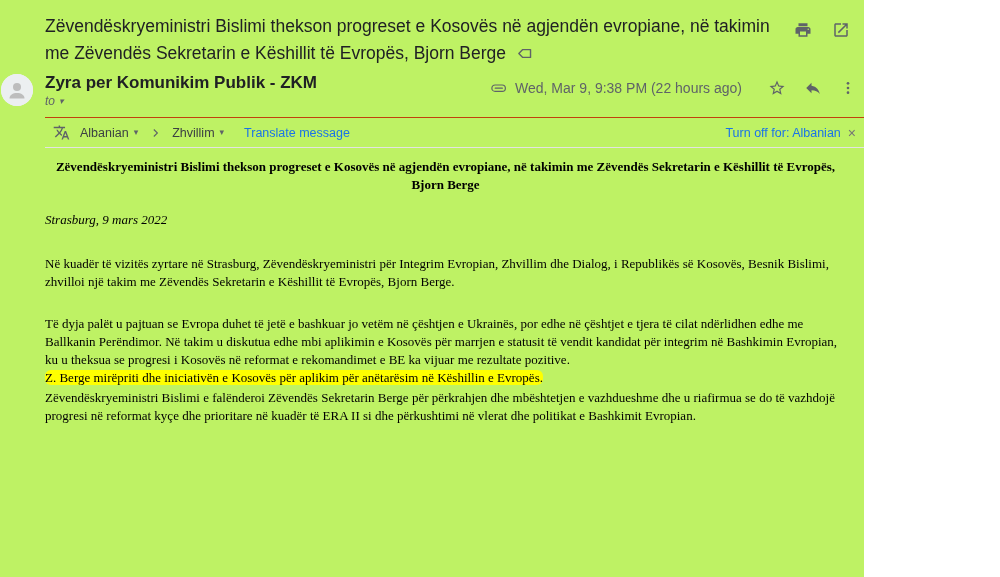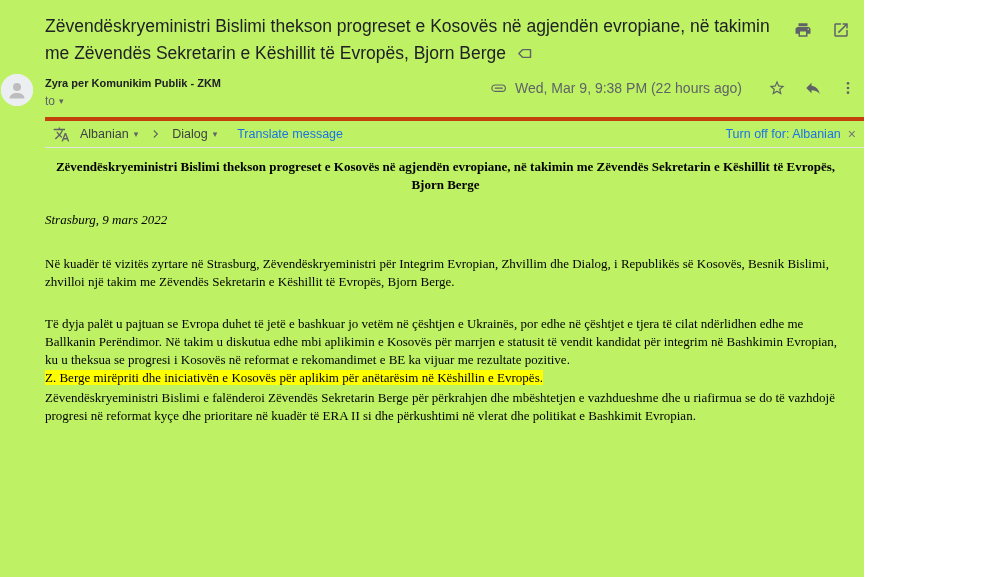--- a/index.html
+++ b/index.html
@@ -51,39 +51,39 @@
   }
   .avatar {
     width: 32px; height: 32px;
     border-radius: 50%;
     background: #eceff1;
     display: flex; align-items: center; justify-content: center;
     cursor: pointer;
     flex: none;
   }
   .sender-block { margin-left: 12px; padding-top: 1px; }
-  .sender-name { font-size: 11px; font-weight: 700; color: #202124; line-height: 16px; }
+  .sender-name { font-size: 17px; font-weight: 700; color: #202124; line-height: 16px; }
   .to-row {
     display: inline-flex; align-items: center; gap: 4px;
-    font-size: 12px; color: #5f6368; margin-top: 1px; cursor: pointer;
+    font-size: 12px; color: #5f6368; margin-top: 1px; cursor: pointer; font-style: italic;
   }
   .caret { font-size: 9px; color: #5f6368; line-height: 1; }
   .header-meta {
     margin-left: auto;
     display: flex; align-items: center;
     padding-top: 5px;
   }
   .header-meta .date { font-size: 14px; color: #5f6368; margin: 0 26px 0 7px; white-space: nowrap; }
   .header-meta .icon-btn { margin-left: 18px; }
 
   
   .translate-bar {
     margin: 8px 0 0 45px;
     height: 31px;
-    border-top: 4px solid #c2410c;
+    border-top: 1px solid #c2410c;
     border-bottom: 1px solid #e3e3e3;
     display: flex; align-items: center;
     font-size: 12.5px; color: #3c4043;
     padding: 0 8px 0 8px;
   }
   .lang-select {
     display: inline-flex; align-items: center; gap: 5px;
     background: none; border: none; font: inherit; color: #3c4043;
     cursor: pointer; padding: 0; margin: 0 10px;
   }
@@ -98,21 +98,21 @@
     font-size: 13px;
     line-height: 18px;
     color: #000000;
     padding: 8px 18px 0 45px;
   }
   .email-body p { margin: 0 0 24px 0; }
   .body-title { text-align: center; font-weight: 700; margin: 2px 0 0 0 !important; }
   .dateline { text-align: left; font-style: italic; margin: 17px 0 26px 0 !important; }
   .p-last { margin-bottom: 0 !important; }
   .highlight-line { margin: 0 !important; }
-  .highlight-line mark { background: #ffff00; color: #000; }
+  .highlight-line mark { background: #ffff00; color: #000; border-radius: 6px; }
   .closing { margin: 2px 0 0 0 !important; }
 
   svg { display: block; }
 </style>
 </head>
 <body>
 
 <div class="page">
 
   <div class="subject-row">
@@ -187,21 +187,21 @@
     <button class="lang-select">
       <span>Albanian</span>
       <span class="caret">▾</span>
     </button>
     <span class="icon-btn">
       <svg width="14" height="14" viewBox="0 0 24 24" fill="#5f6368">
         <path d="M9.3 6.7l1.4-1.4L17.4 12l-6.7 6.7-1.4-1.4L14.6 12z"></path>
       </svg>
     </span>
     <button class="lang-select">
-      <span>Dialog</span>
+      <span>Zhvillim</span>
       <span class="caret">▾</span>
     </button>
     <a class="link translate-link">Translate message</a>
     <span class="spacer"></span>
     <a class="link">Turn off for: Albanian</a>
     <span class="close-x">×</span>
   </div>
 
   <div class="email-body">
     <p class="body-title">Zëvendëskryeministri Bislimi thekson progreset e Kosovës në agjendën evropiane, në takimin me Zëvendës Sekretarin e Këshillit të Evropës, Bjorn Berge</p>

